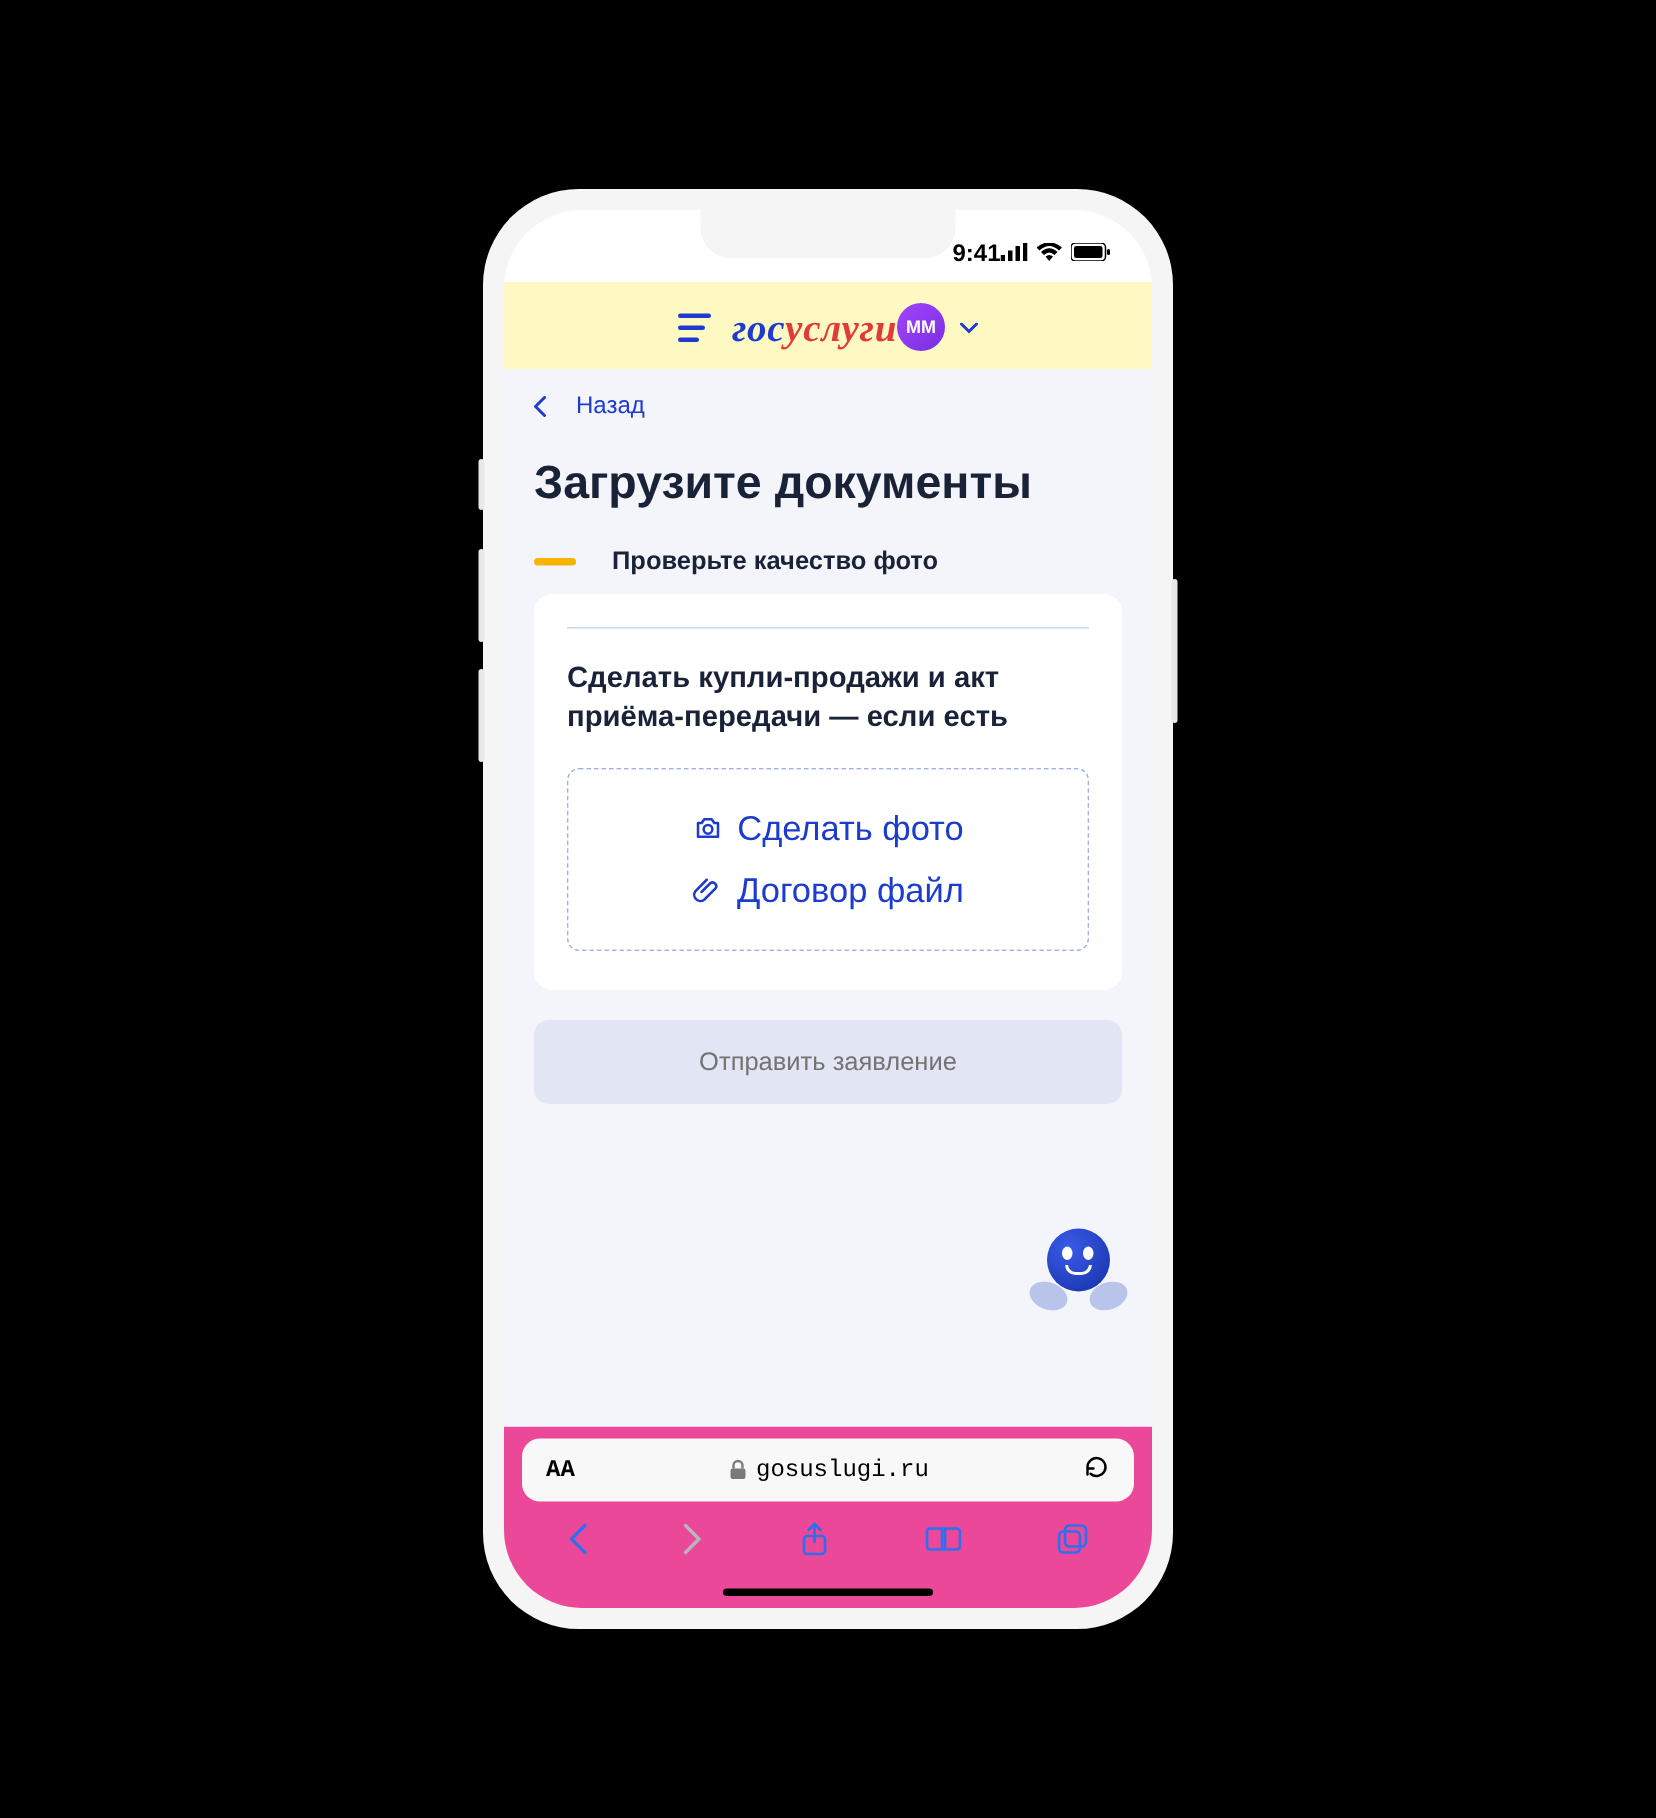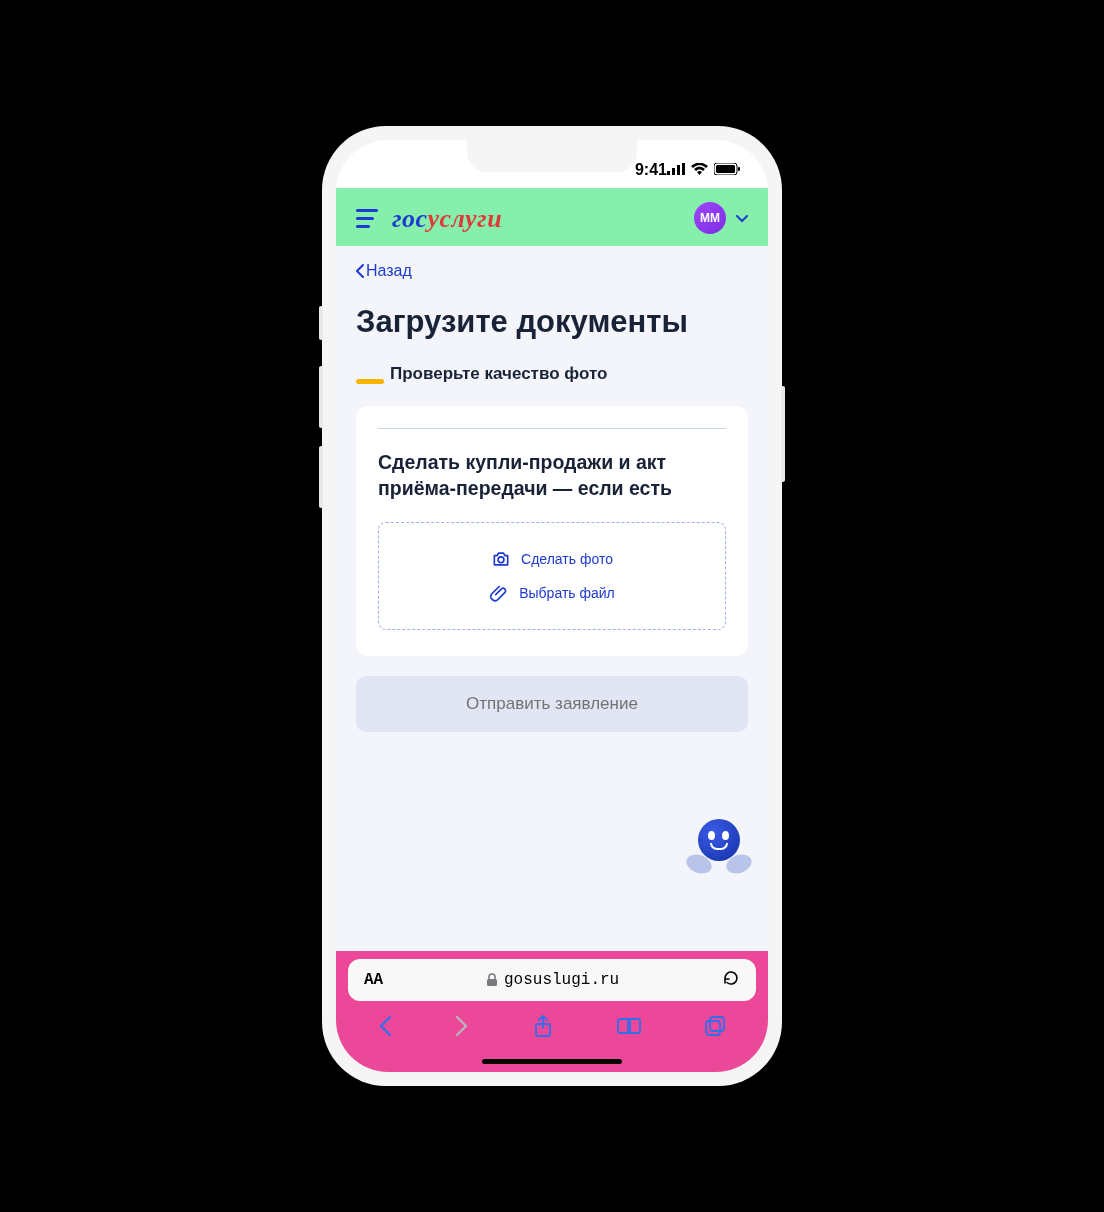--- a/index.html
+++ b/index.html
@@ -56,23 +56,23 @@
     align-items: center;
     padding: 12px 28px 0;
     font-weight: 600;
     font-size: 16px;
     color: #000;
   }
   .status-right { display: flex; gap: 6px; align-items: center; }
   .app-header {
     display: flex;
     align-items: center;
-    justify-content: space-between;
+    justify-content: center;
     padding: 14px 20px 12px;
-    background: #86efac;
+    background: #fef9c3;
   }
   .header-left { display: flex; align-items: center; gap: 14px; }
   .hamburger {
     display: flex; flex-direction: column; gap: 5px;
     width: 22px;
   }
   .hamburger span { height: 3px; background: #1d3bcf; border-radius: 2px; }
   .hamburger span:nth-child(2){width: 18px;}
   .hamburger span:nth-child(3){width: 14px;}
   .logo { font-weight: 800; font-size: 26px; letter-spacing: 0.5px;}
@@ -89,30 +89,30 @@
   .content {
     flex: 1;
     background: #f3f5fb;
     padding: 16px 20px 0;
     overflow: hidden;
     position: relative;
   }
   .back-link {
     color: #1d3bcf;
     font-size: 16px;
-    display: flex; align-items: center; gap: 2px;
+    display: flex; align-items: center; gap: 20px;
     margin-bottom: 24px;
   }
   .page-title {
     color: #1a2238;
     font-size: 31px;
     font-weight: 700;
     margin-bottom: 24px;
   }
-  .warn-row { display: flex; align-items: flex-end; gap: 6px; margin-bottom: 22px;}
+  .warn-row { display: flex; align-items: center; gap: 24px; margin-bottom: 12px;}
   .warn-dash { width: 28px; height: 5px; background: #f7b500; border-radius: 3px; }
   .warn-title { font-weight: 700; color: #1a2238; font-size: 17px; }
   .warn-text { color: #6a7386; font-size: 14.5px; line-height: 1.45; margin-bottom: 12px;}
   .req-link { color: #1d3bcf; font-size: 14.5px; display: block; margin-bottom: 20px;}
   .card {
     background: #fff;
     border-radius: 12px;
     padding: 22px 22px 26px;
   }
   .card-divider { height: 1px; background: #c9d4ef; margin-bottom: 20px;}
@@ -121,21 +121,21 @@
     margin-bottom: 20px;
   }
   .upload-box {
     border: 1.5px dashed #9fb0e6;
     border-radius: 8px;
     padding: 26px 10px;
     display: flex; flex-direction: column; align-items: center; gap: 14px;
   }
   .upload-option {
     display: flex; align-items: center; gap: 10px;
-    color: #1d3bcf; font-size: 14px;
+    color: #1d3bcf; font-size: 23px;
   }
   .upload-option svg { width: 20px; height: 20px; }
   .submit-btn {
     margin-top: 20px;
     width: 100%;
     padding: 18px;
     background: #e2e5f3;
     color: #737373;
     border: none;
     border-radius: 10px;
@@ -264,21 +264,21 @@
             <svg viewBox="0 0 24 24">
                 <path d="M4 8 h3 l2-3 h6 l2 3 h3 v11 h-16 z" fill="none" stroke="#1d3bcf" stroke-width="2" stroke-linejoin="round"></path>
                 <circle cx="12" cy="13" r="3.5" fill="none" stroke="#1d3bcf" stroke-width="2"></circle>
               </svg>
             <span>Сделать фото</span>
           </div>
           <div class="upload-option">
             <svg viewBox="0 0 24 24">
                 <path d="M8 14 l7-7 a3 3 0 0 1 4.2 4.2 l-9 9 a5 5 0 0 1 -7 -7 l9-9" fill="none" stroke="#1d3bcf" stroke-width="2" stroke-linecap="round"></path>
               </svg>
-            <span>Выбрать файл</span>
+            <span>Договор файл</span>
           </div>
         </div>
       </div>
 
       <button class="submit-btn">Отправить заявление</button>
 
       <div class="robot">
         <div class="robot-wing rw1"></div>
         <div class="robot-wing rw2"></div>
         <div class="robot-body">

